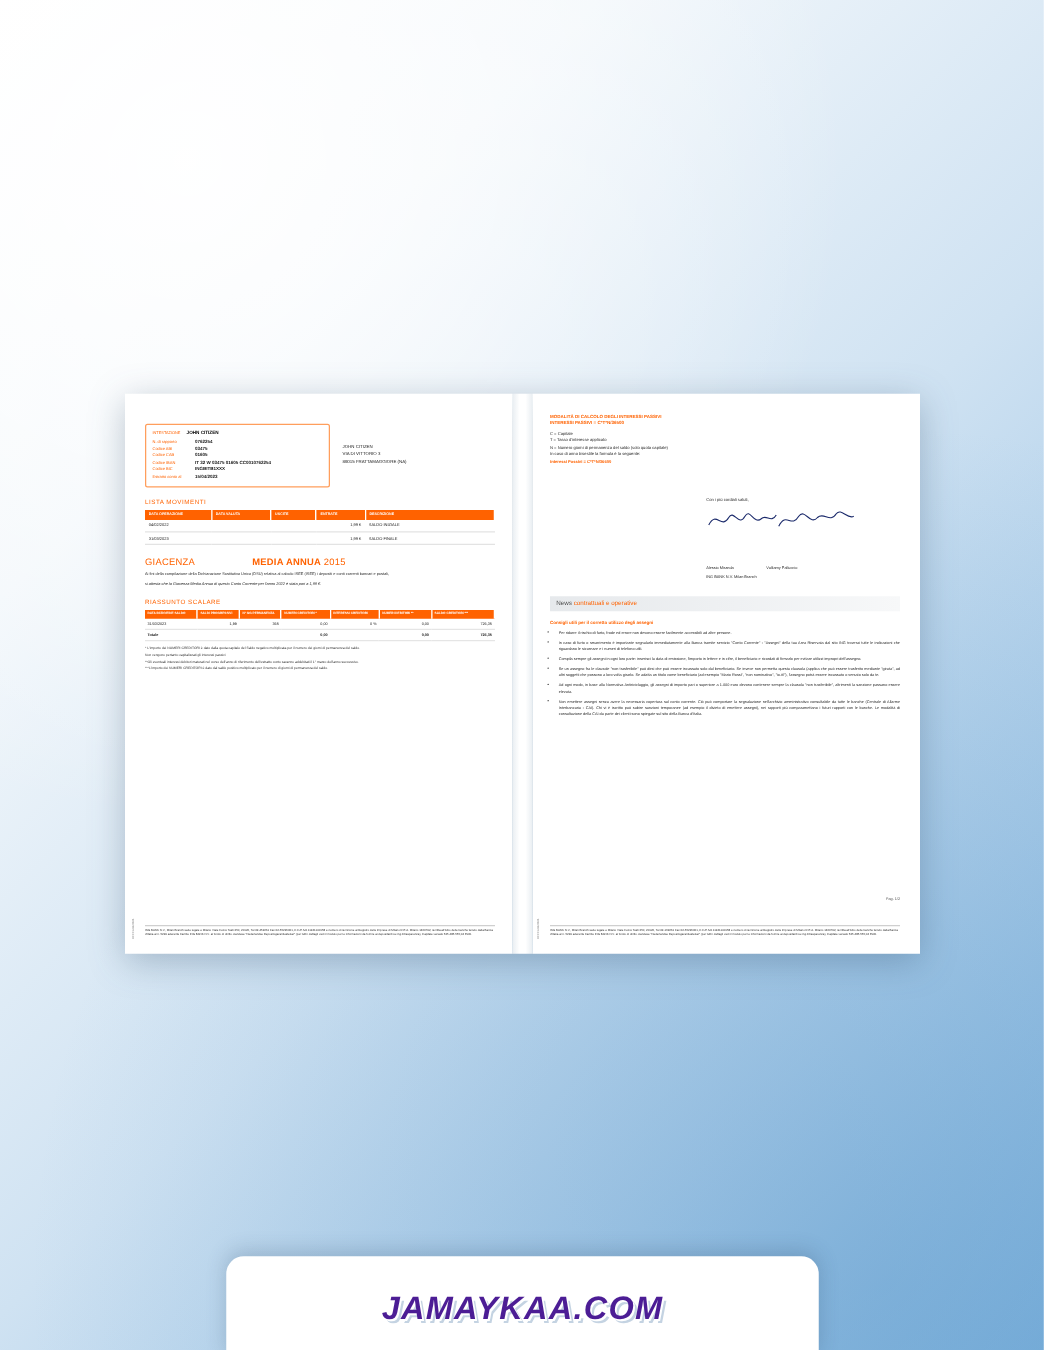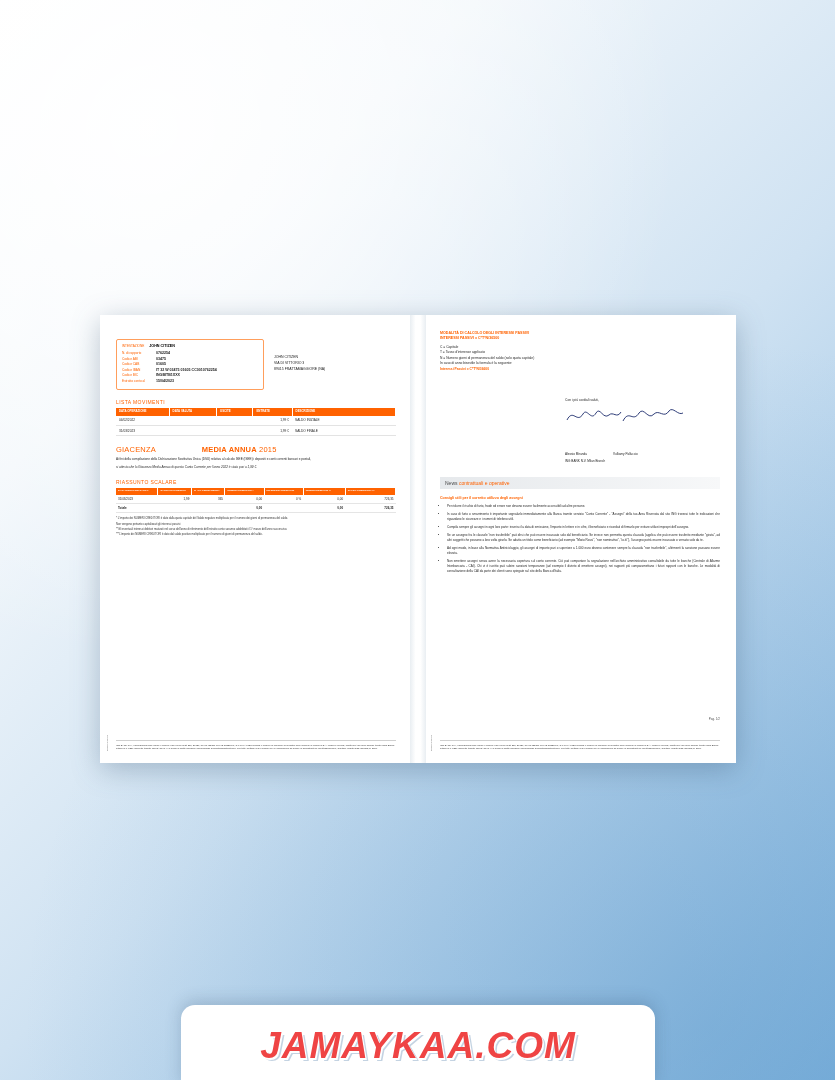--- a/index.html
+++ b/index.html
@@ -316,25 +316,25 @@
     width: 474px;
     height: 82px;
     background: #ffffff;
     border-radius: 14px 14px 0 0;
     box-shadow: 0 -4px 16px rgba(40,70,100,0.22);
     display: flex;
     align-items: center;
     justify-content: center;
   }
   .plate-text {
-    font-size: 37px;
+    font-size: 26px;
     font-weight: bold;
     font-style: italic;
     letter-spacing: 1px;
-    color: #ef4444;
+    color: #4c1d95;
     text-shadow: 1.5px 1.5px 0 #ffffff, 3px 3px 0 rgba(20,80,140,0.25);
     font-family: "Liberation Sans", sans-serif;
   }
 </style>
 </head>
 <body>
 
 <div class="bg-wash"></div>
 
 <div class="spread">

